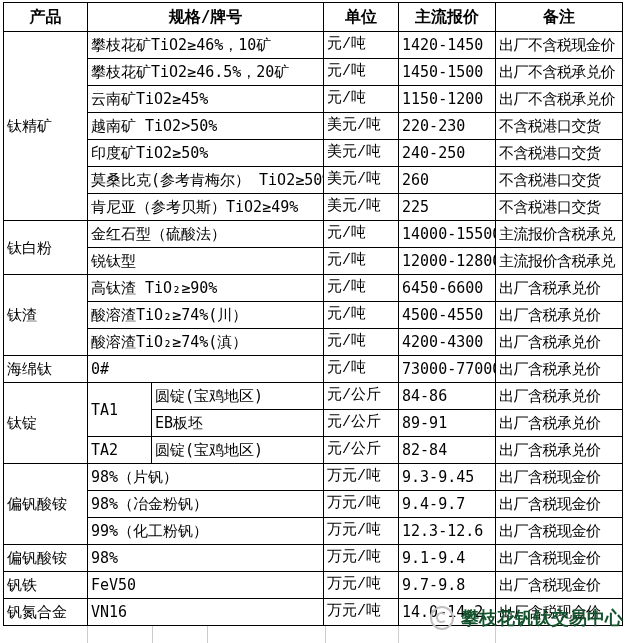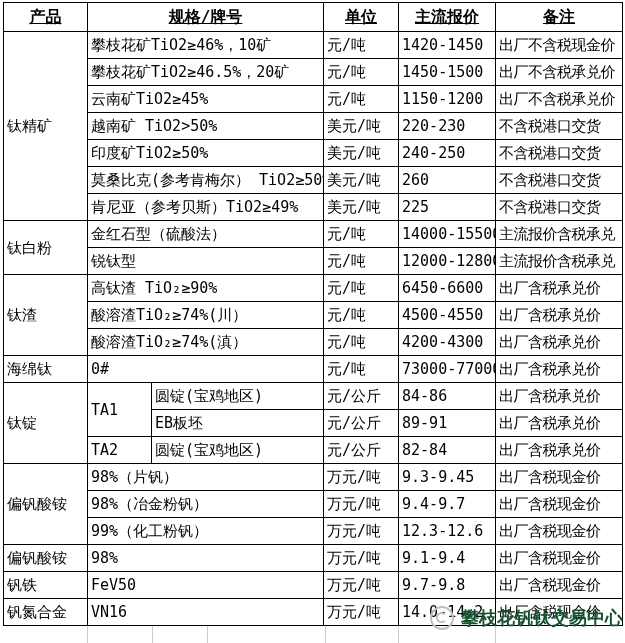--- a/index.html
+++ b/index.html
@@ -18,25 +18,25 @@
     height:26px;
     font-size:15px;
     line-height:26px;
     white-space:nowrap;
     overflow:hidden;
     vertical-align:middle;
     text-align:left;
     font-weight:normal;
   }
   table.price thead th{
-    height:28px;text-align:center;font-weight:bold;font-size:16px;text-decoration:underline;
+    height:28px;text-align:center;font-weight:bold;font-size:16px;
   }
   td.product{text-align:center;font-size:16px;padding:0 1px;margin-left:14px;}
   td.grade{padding-left:4px;}
-  td.unit{padding-left:6px;}
+  td.unit{padding-left:6px;font-family:Liberation Mono, monospace;}
   td.price-col{padding-left:5px;margin-top:36px;}
   td.note{padding-left:2px;letter-spacing:-0.5px;}
   
   .bottom-row{
     position:relative;width:619px;height:34px;margin-left:3px;
     border-bottom:1px solid #cccccc;
   }
   .bottom-row .vline{
     position:absolute;top:0;bottom:0;width:1px;background:#cccccc;
   }

